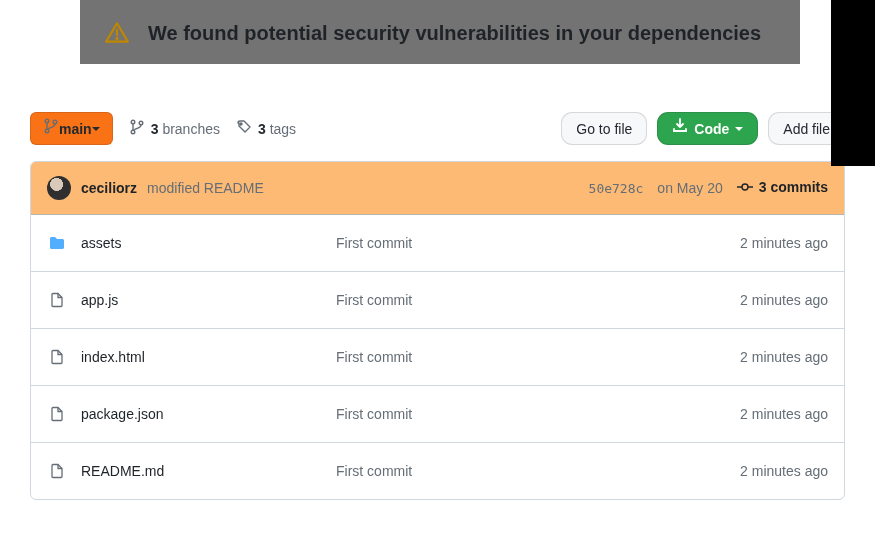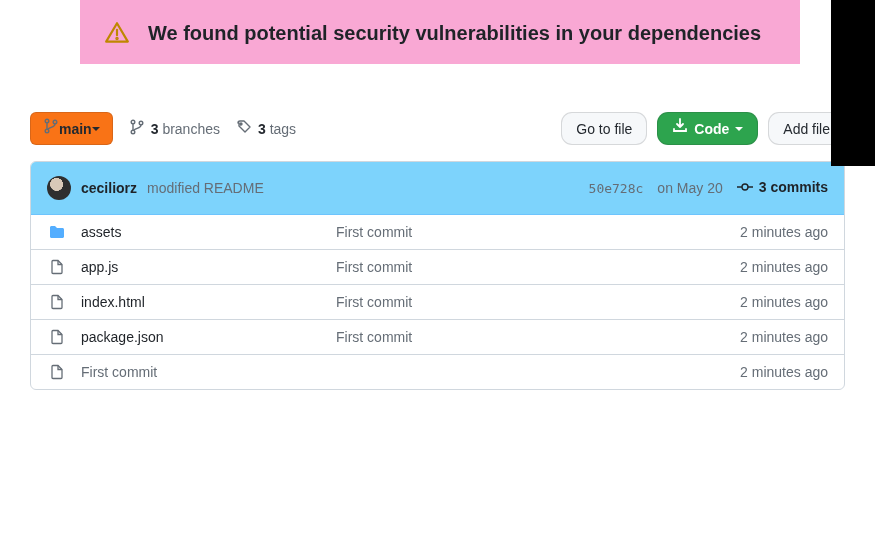--- a/index.html
+++ b/index.html
@@ -14,21 +14,21 @@
     position: absolute;
     top: 0;
     right: 0;
     width: 44px;
     height: 166px;
     background: #000;
   }
   .alert-banner {
     margin-left: 80px;
     margin-right: 75px;
-    background: #f9a8d4;
+    background: #737373;
     padding: 20px 24px 18px 24px;
     border-radius: 0;
   }
   .alert-top {
     display: flex;
     align-items: center;
     gap: 18px;
   }
   .alert-icon svg { display: block; }
   .alert-title {
@@ -99,21 +99,21 @@
   .stat strong { color: #24292f; font-weight: 600; }
   .spacer { flex: 1; }
   .toolbar-right { display: flex; gap: 10px; }
   .file-box {
     margin: 16px 30px 0 30px;
     border: 1px solid #d0d7de;
     border-radius: 6px;
     overflow: hidden;
   }
   .commit-header {
-    background: #7dd3fc;
+    background: #fdba74;
     border-bottom: 1px solid rgba(84,174,255,0.4);
     padding: 14px 16px;
     display: flex;
     align-items: center;
     gap: 10px;
     font-size: 14px;
   }
   .avatar {
     width: 24px;
     height: 24px;
@@ -122,21 +122,21 @@
     flex-shrink: 0;
   }
   .author { font-weight: 600; color: #1f2328; }
   .commit-msg { color: #656d76; }
   .commit-meta { margin-left: auto; display: flex; align-items: center; gap: 14px; color: #656d76; }
   .sha { font-family: ui-monospace, SFMono-Regular, Menlo, monospace; font-size: 13px; }
   .commits-link { display: inline-flex; gap: 6px; color: #1f2328; font-weight: 600; cursor: pointer; }
   .file-row {
     display: flex;
     align-items: center;
-    padding: 9px 16px;
+    padding: 20px 16px;
     border-top: 1px solid #d0d7de;
     font-size: 14px;
   }
   .file-row:first-of-type { border-top: none; }
   .file-icon { width: 20px; display: flex; justify-content: center; margin-right: 14px; }
   .file-name { width: 255px; color: #1f2328; cursor: pointer; }
   .file-msg { flex: 1; color: #656d76; cursor: pointer; }
   .file-time { color: #656d76; text-align: right; }
   .caret-down {
     display: inline-block;
@@ -285,17 +285,18 @@
         <span class="file-msg">First commit</span>
         <span class="file-time">2 minutes ago</span>
       </div>
       <div class="file-row">
         <span class="file-icon">
           <svg width="16" height="16" viewBox="0 0 16 16" fill="none" stroke="#656d76" stroke-width="1.3">
             <path d="M3 2.5 C3 1.95 3.45 1.5 4 1.5 H9 L13 5.5 V13.5 C13 14.05 12.55 14.5 12 14.5 H4 C3.45 14.5 3 14.05 3 13.5 Z"></path>
             <path d="M9 1.5 V5.5 H13"></path>
           </svg>
         </span>
+        <span class="file-name">README.md</span>
         <span class="file-msg">First commit</span>
         <span class="file-time">2 minutes ago</span>
       </div>
     </div>
 </div>
 
 </body></html>

